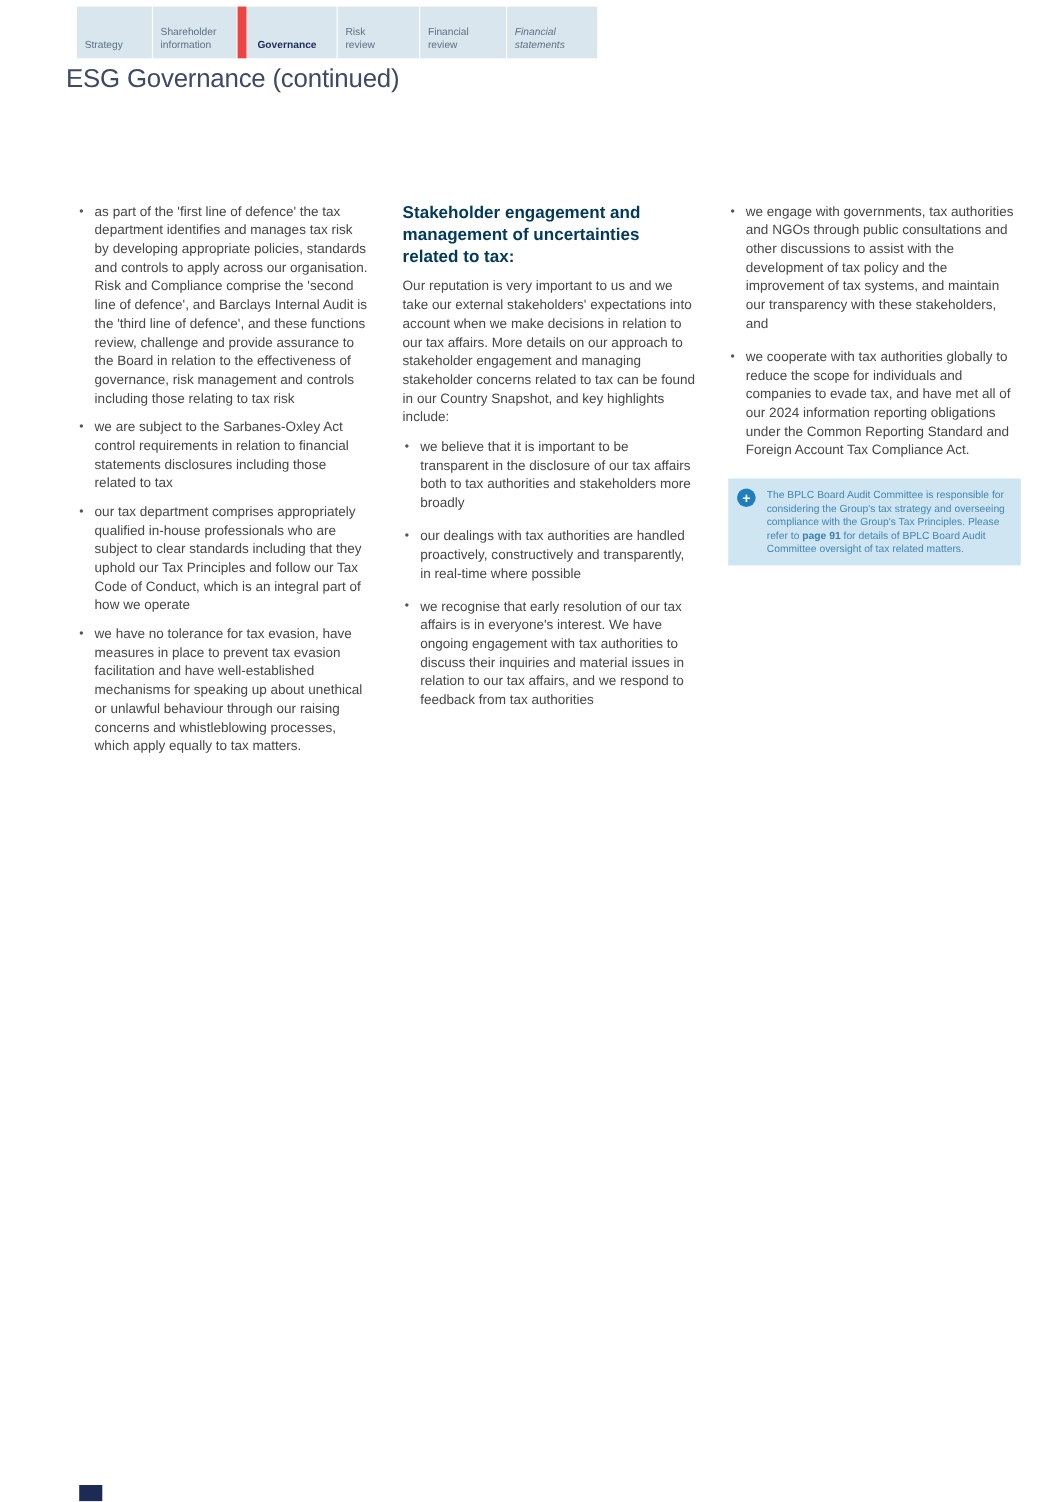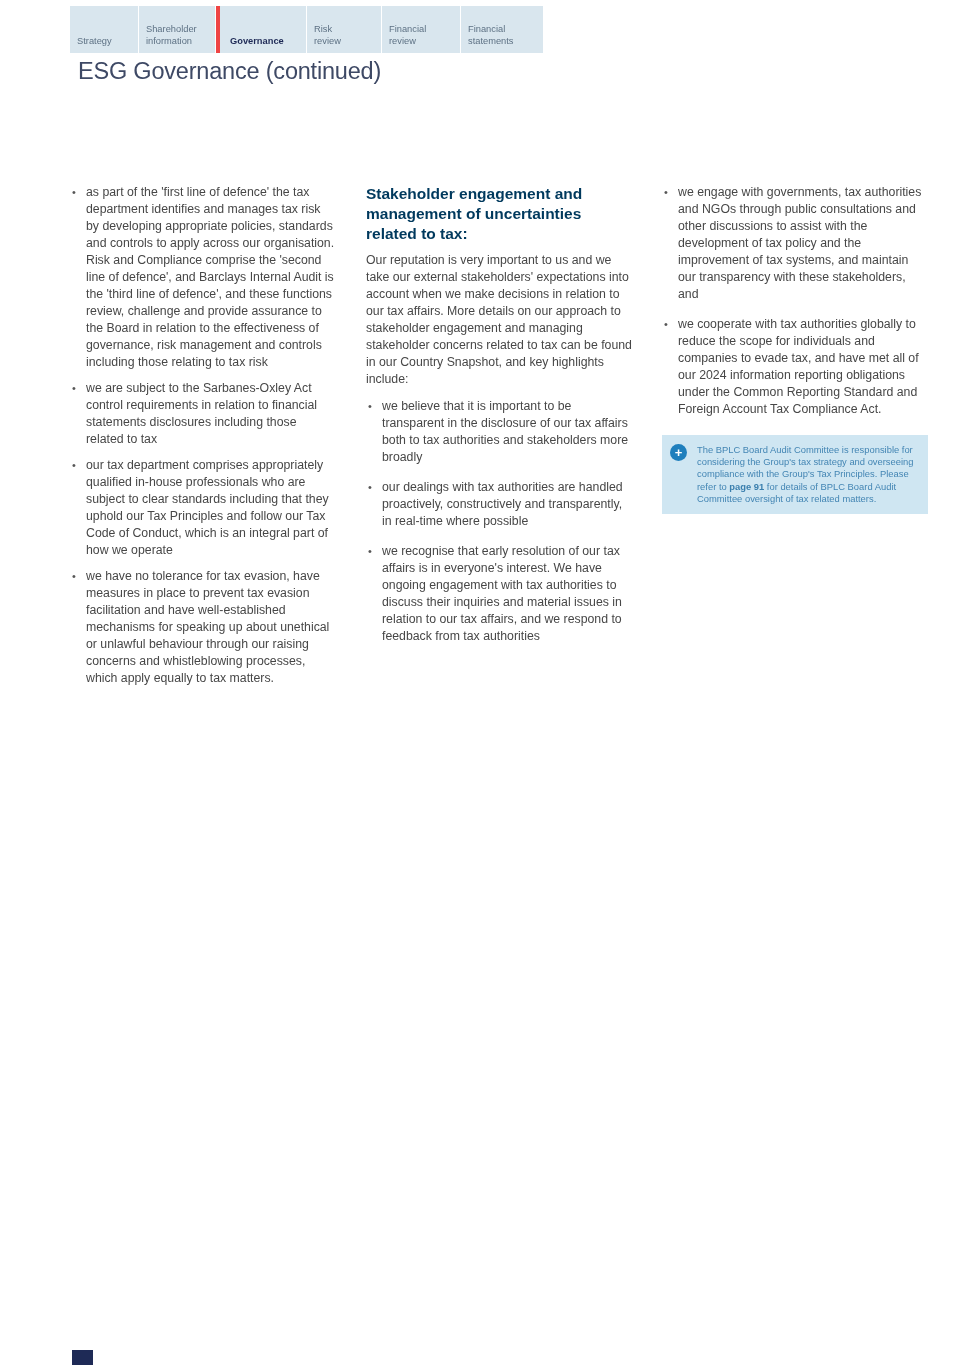--- a/index.html
+++ b/index.html
@@ -13,32 +13,32 @@
   .tab:first-child{margin-left:0;}
   .tab .lbl{display:block;}
   .lbl-shareholder{max-width:60px;}
   .lbl-climate{max-width:102px;}
   .lbl-risk{max-width:35px;}
   .lbl-finrev{max-width:46px;}
   .lbl-finstat{max-width:56px;}
   .w-strategy{width:68px;}
   .w-shareholder{width:76px;}
   .w-climate{width:120px;}
-  .w-governance{width:90px;border-left:4px solid #ef4444;padding-left:10px;}
+  .w-governance{width:90px;border-left:8px solid #ef4444;padding-left:10px;}
   .w-risk{width:74px;}
   .w-finrev{width:78px;}
-  .w-finstat{width:82px;}
+  .w-finstat{width:82px;font-style:italic;}
   .w-right{width:240px;align-items:center;justify-content:flex-end;padding-right:8px;}
   .tab.active{color:#1e2a56;font-weight:bold;}
   .report-lines{font-size:9.3px;line-height:11.5px;color:#5d7184;margin-right:14px;}
   .report-lines .rl-title{font-weight:bold;color:#1e2a56;}
   .pagenum{font-size:33px;font-weight:300;color:#32425f;letter-spacing:1px;line-height:1;}
 
   
-  .title{position:absolute;left:78px;top:58px;margin:0;font-size:23.5px;font-weight:400;
+  .title{position:absolute;left:60px;top:58px;margin:0;font-size:23.5px;font-weight:400;
          color:#3e4965;letter-spacing:-0.2px;}
 
   
   .cols{position:absolute;left:70px;top:184px;width:835px;display:flex;gap:30px;}
   .col{width:266px;flex:0 0 266px;box-sizing:border-box;font-size:12.3px;line-height:17px;color:#474747;}
 
   ul.bullets{list-style:none;margin:0;padding:0;}
   ul.bullets li{position:relative;padding-left:16px;margin:0 0 9px 0;}
   ul.bullets li:last-child{margin-bottom:0;}
   ul.bullets li::before{content:"\2022";position:absolute;left:2px;top:0;color:#555;font-size:11px;}

